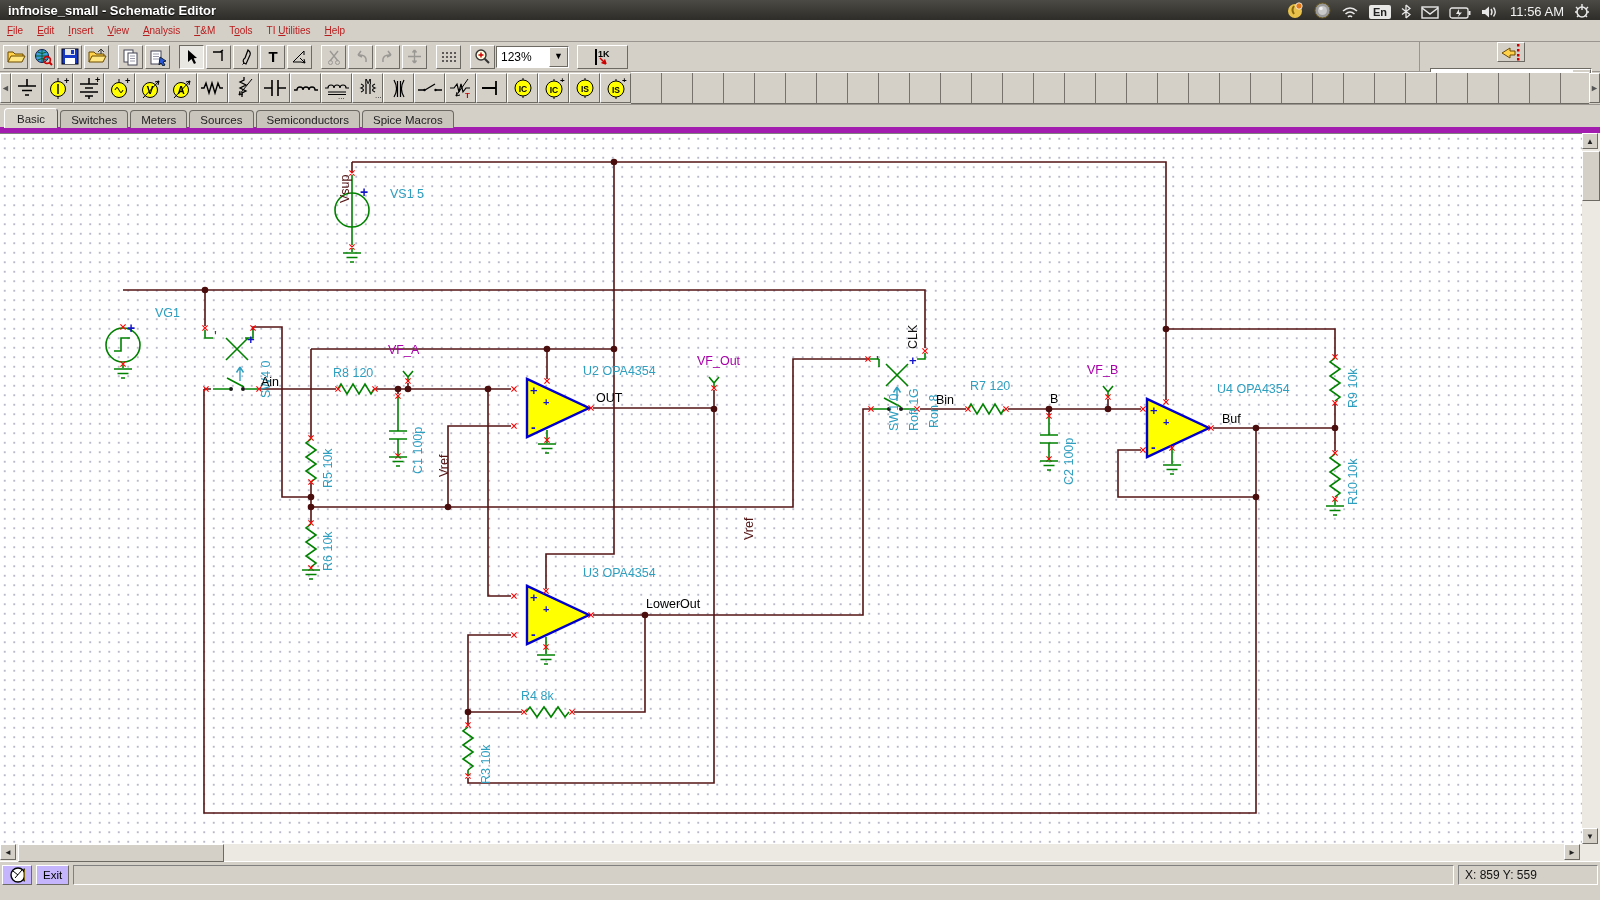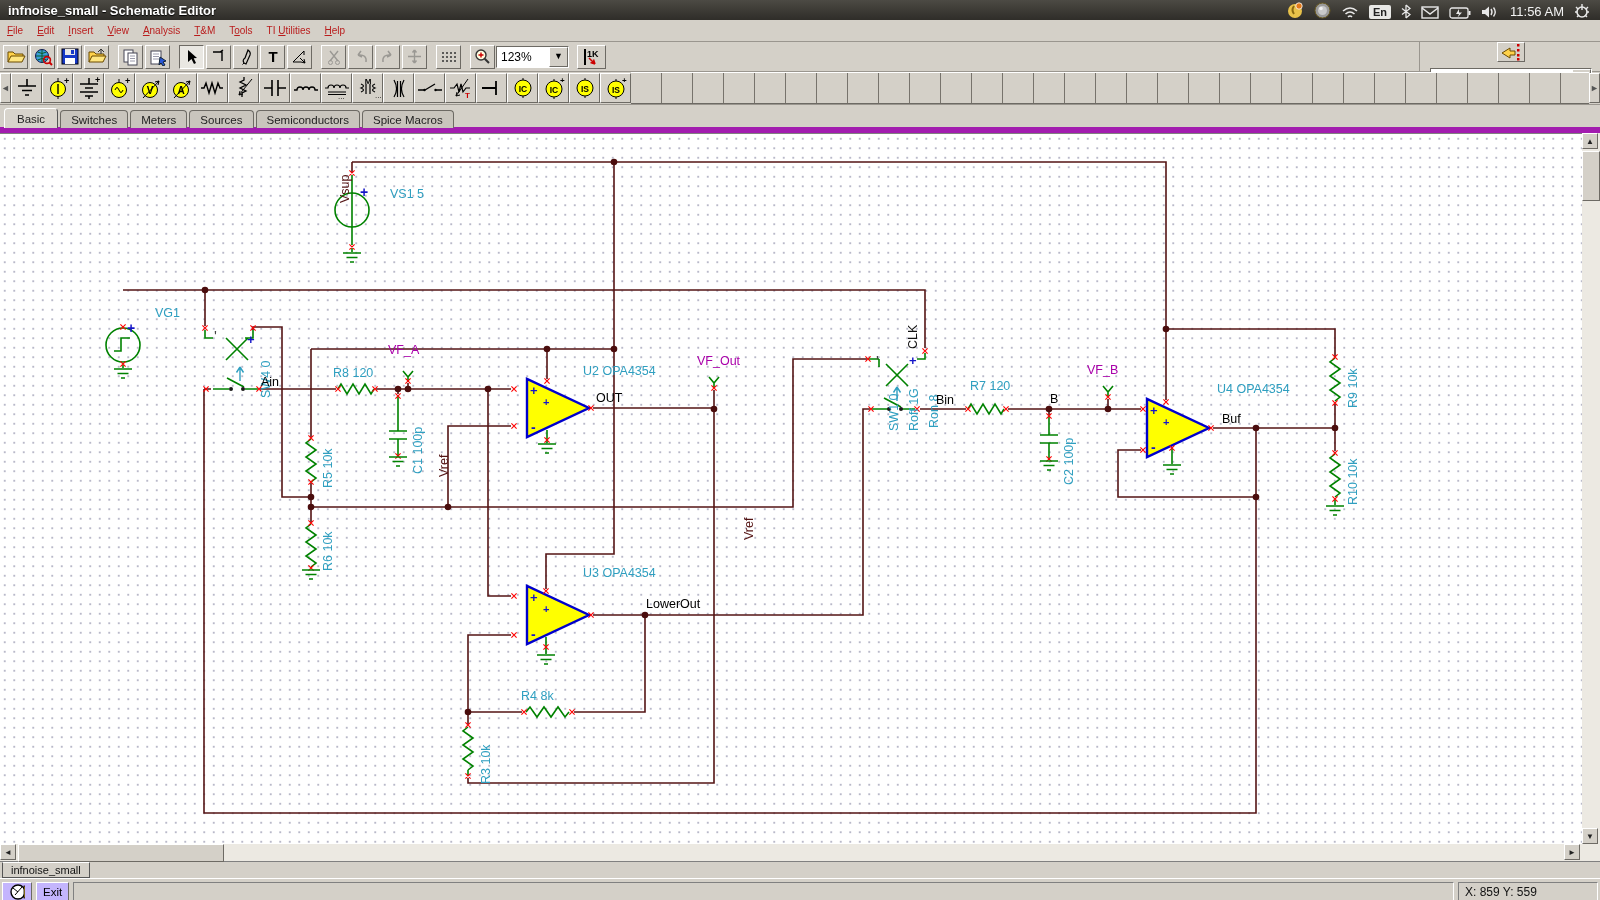--- a/index.html
+++ b/index.html
@@ -233,21 +233,21 @@
           <circle cx="7" cy="7" r="5" fill="#fffce0" stroke="#333" stroke-width="1.4"></circle>
           <path d="M10.7,10.7 L15,15" stroke="#333" stroke-width="2"></path>
           <path d="M7,4.5 v5 M4.5,7 h5" stroke="#c00" stroke-width="1.4"></path>
         </svg>
       </button>
     <span class="combo">
       <span class="val">123%</span>
       <span class="drop">▼</span>
     </span>
     <span class="tbgap"></span>
-    <button class="tb" style="width:29px">
+    <button class="tb" style="width:51px">
         <svg width="24" height="18">
           <path d="M5,1 v16" stroke="#000" stroke-width="2"></path>
           <text x="7" y="9" font-size="9" font-weight="bold">1K</text>
           <path d="M9,10 l6,6 M15,16 l-1.5,-4.5 M15,16 l-4.5,-1.5" stroke="#c00" stroke-width="1.5" fill="none"></path>
         </svg>
       </button>
     <div id="tb1right">
       <button class="tb" style="width:28px">
           <svg width="22" height="18">
             <g fill="#c00">
@@ -581,23 +581,20 @@
       <button class="sbbtn" style="left:0;bottom:0;width:16px;height:16px">▼</button>
     </div>
   </div>
 
   <div id="hscrollrow">
     <button class="sbbtn" style="left:0;top:0;width:16px;height:16px">◄</button>
     <div class="sbthumb" style="left:18px;top:0;width:204px;height:16px"></div>
     <button class="sbbtn" style="left:1564px;top:0;width:16px;height:16px">►</button>
   </div>
 
-  <div id="doctabs">
-    <span class="doctab">infnoise_small</span>
-  </div>
 
   <div id="statusbar">
     <button class="stbtn" style="width:30px">
       <svg width="20" height="16">
           <circle cx="9" cy="8" r="7" fill="#fff" stroke="#000" stroke-width="1.4"></circle>
           <path d="M9,8 L4,4 M6,11 L13,3" stroke="#000"></path>
           <rect x="15" y="2" width="3" height="12" fill="#cfa720" stroke="#000" stroke-width="0.8"></rect>
         </svg>
     </button>
     <button class="stbtn">Exit</button>

